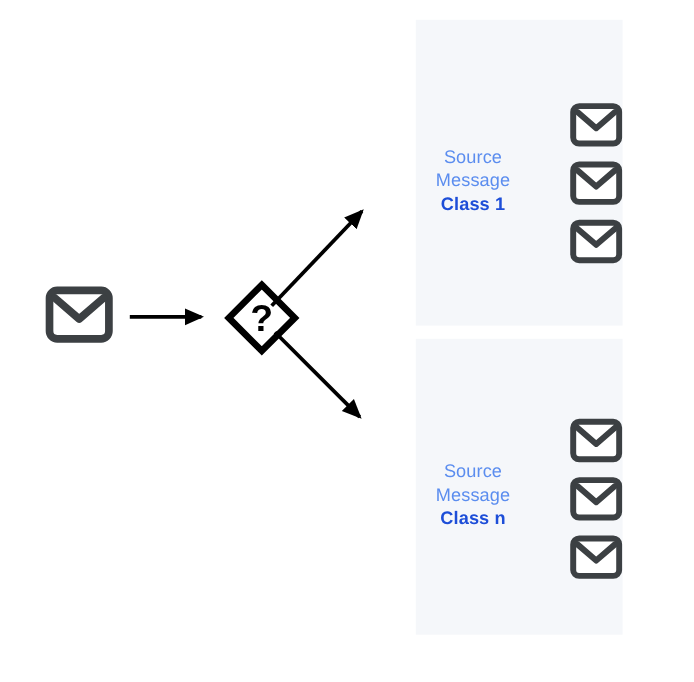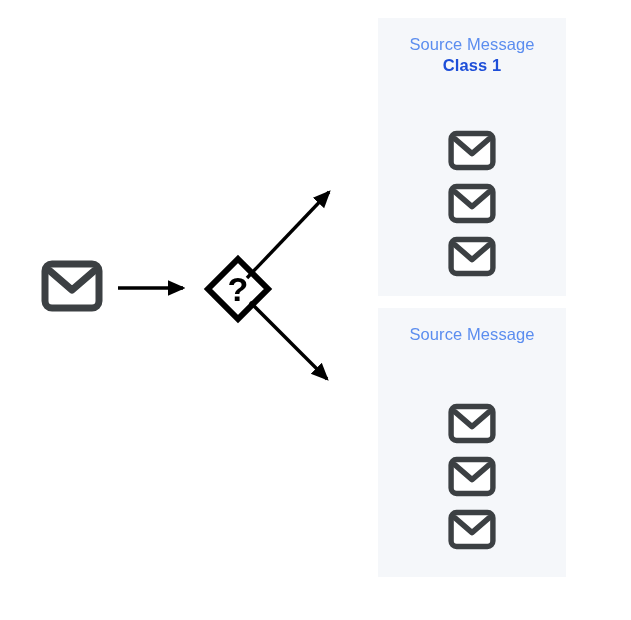--- a/index.html
+++ b/index.html
@@ -30,21 +30,21 @@
     height: 620px;
     pointer-events: none;
   }
 
   
   .class-panel {
     position: absolute;
     box-sizing: border-box;
     background: #f5f7fa;
     display: flex;
-    flex-direction: column;
+    flex-direction: row;
     align-items: center;
     gap: 36px;
   }
   #panel-class-1 {
     left: 378px;
     top: 18px;
     width: 188px;
     height: 278px;
   }
   #panel-class-n {
@@ -166,20 +166,21 @@
           <rect x="4" y="4" width="54" height="44" rx="7" ry="7" fill="#ffffff" stroke="#3c4043" stroke-width="7"></rect>
           <path d="M9 11 L31 30 L53 11" fill="none" stroke="#3c4043" stroke-width="7" stroke-linecap="round" stroke-linejoin="round"></path>
         </svg>
       </span>
     </div>
   </div>
 
   <div id="panel-class-n" class="class-panel">
     <div class="panel-heading">
       <span class="panel-title">Source Message</span>
+      <span class="panel-subtitle">Class n</span>
     </div>
     <div class="envelope-stack">
       <span>
         <svg class="envelope-icon" width="48" height="41" viewBox="0 0 62 52" aria-hidden="true">
           <rect x="4" y="4" width="54" height="44" rx="7" ry="7" fill="#ffffff" stroke="#3c4043" stroke-width="7"></rect>
           <path d="M9 11 L31 30 L53 11" fill="none" stroke="#3c4043" stroke-width="7" stroke-linecap="round" stroke-linejoin="round"></path>
         </svg>
       </span>
       <span>
         <svg class="envelope-icon" width="48" height="41" viewBox="0 0 62 52" aria-hidden="true">

